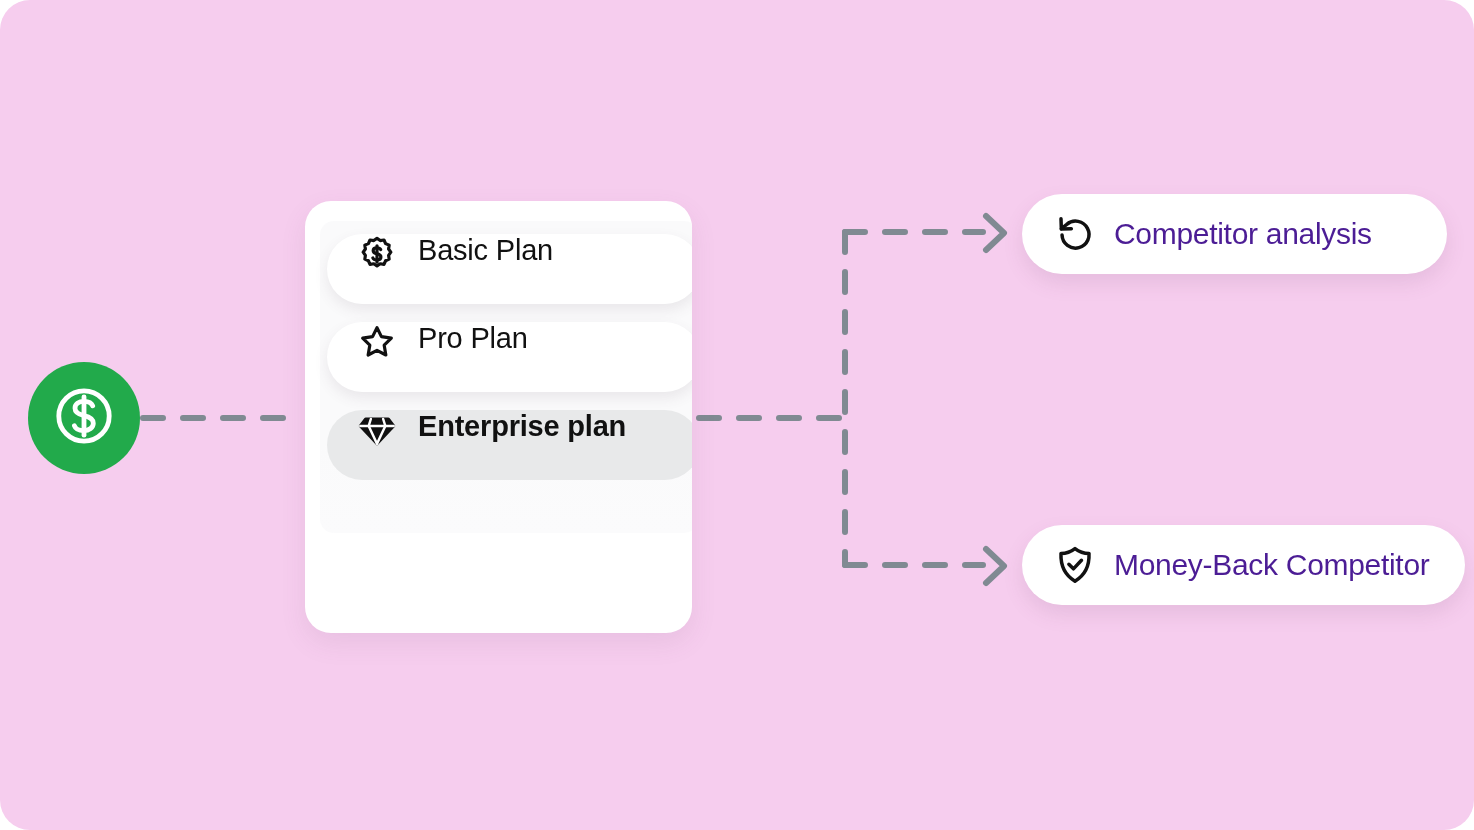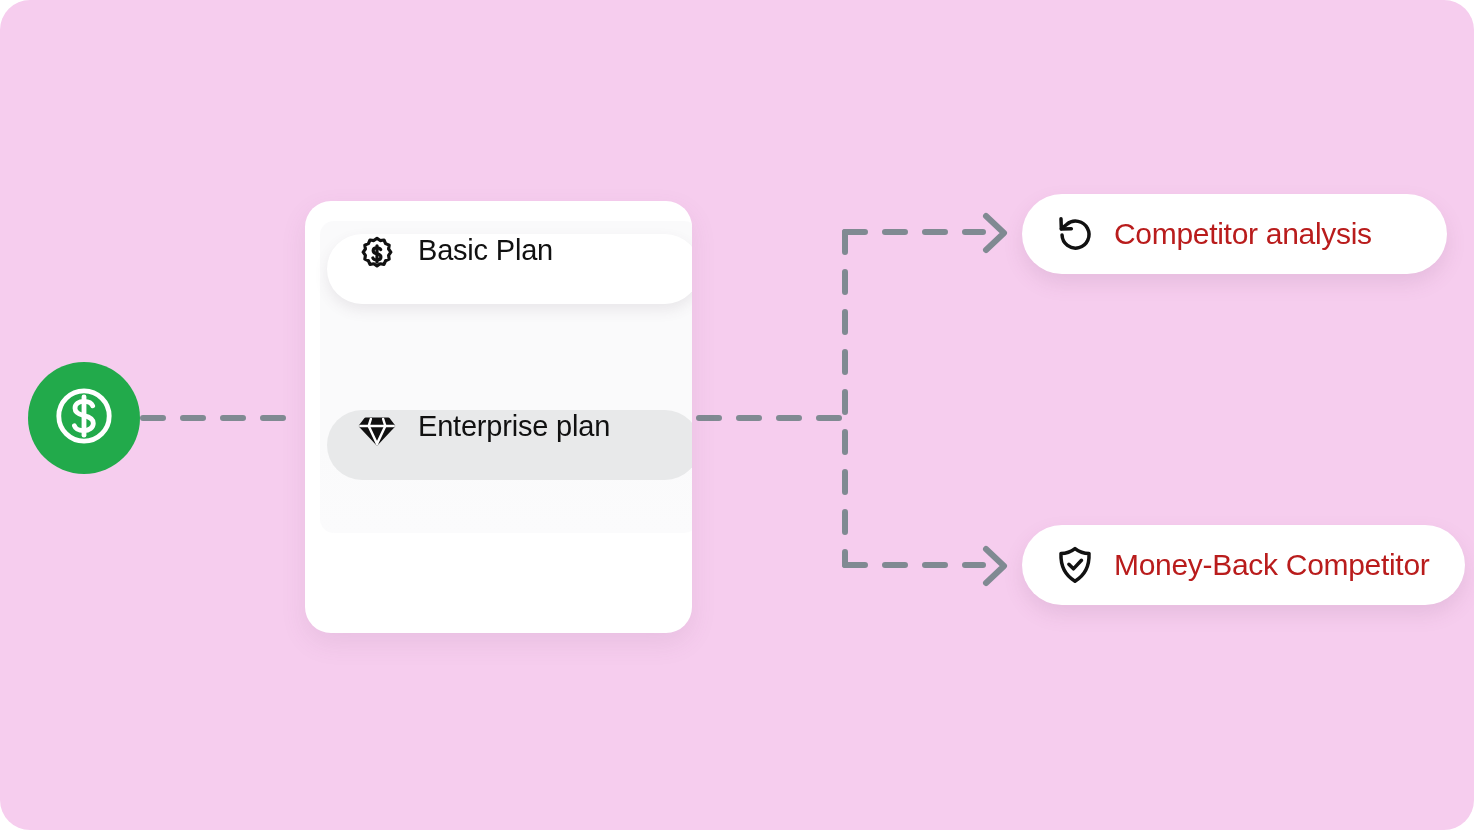--- a/index.html
+++ b/index.html
@@ -80,20 +80,21 @@
     align-items: flex-start;
     box-sizing: border-box;
     padding-left: 30px;
   }
   .plan-row.white {
     background: #ffffff;
     box-shadow: 0 6px 14px rgba(90, 70, 90, 0.10);
   }
   .plan-row.selected {
     background: #e8e9ea;
+    font-weight: bold;
   }
   #plan-row-0 { top: 33px; }
   #plan-row-1 { top: 121px; }
   #plan-row-2 { top: 209px; }
 
   .plan-icon {
     width: 40px;
     height: 40px;
     flex: 0 0 40px;
     display: flex;
@@ -129,21 +130,21 @@
     width: 42px;
     height: 42px;
     flex: 0 0 42px;
     display: flex;
     align-items: center;
     justify-content: center;
   }
   .out-label {
     margin-left: 18px;
     font-size: 30px;
-    color: #b91c1c;
+    color: #4c1d95;
     letter-spacing: -0.3px;
   }
 </style>
 </head>
 <body>
 
 <div id="canvas">
 
   <svg id="connectors" viewBox="0 0 1474 830" width="1474" height="830" aria-hidden="true">
     <g fill="none" stroke="#808a92" stroke-width="6" stroke-linecap="round" stroke-dasharray="20 20">
@@ -182,20 +183,28 @@
       <span class="plan-icon">
         <svg width="40" height="40" viewBox="0 0 24 24" fill="none" stroke="#111111" stroke-width="1.9" stroke-linecap="round" stroke-linejoin="round">
           <path d="M12 2.6 l1.9 1.35 l2.3 -0.35 l0.95 2.15 l2.15 0.95 l-0.35 2.3 l1.35 1.9 l-1.35 1.9 l0.35 2.3 l-2.15 0.95 l-0.95 2.15 l-2.3 -0.35 l-1.9 1.35 l-1.9 -1.35 l-2.3 0.35 l-0.95 -2.15 l-2.15 -0.95 l0.35 -2.3 l-1.35 -1.9 l1.35 -1.9 l-0.35 -2.3 l2.15 -0.95 l0.95 -2.15 l2.3 0.35 z"></path>
           <path d="M12 7.1 V 16.9"></path>
           <path d="M14.2 9.3 c -0.3 -0.62 -1.1 -1.0 -2.2 -1.0 c -1.35 0 -2.3 0.7 -2.3 1.72 c 0 0.98 0.78 1.5 2.3 1.82 c 1.52 0.33 2.35 0.85 2.35 1.9 c 0 1.08 -1.02 1.82 -2.45 1.82 c -1.18 0 -2.1 -0.45 -2.38 -1.18"></path>
         </svg>
       </span>
       <span class="plan-label">Basic Plan</span>
     </div>
 
+    <div class="plan-row white" id="plan-row-1">
+      <span class="plan-icon">
+        <svg width="40" height="40" viewBox="0 0 24 24" fill="none" stroke="#111111" stroke-width="1.9" stroke-linecap="round" stroke-linejoin="round">
+          <path d="M12 3.4 l2.65 5.4 l5.95 0.87 l-4.3 4.2 l1.02 5.93 l-5.32 -2.8 l-5.32 2.8 l1.02 -5.93 l-4.3 -4.2 l5.95 -0.87 z"></path>
+        </svg>
+      </span>
+      <span class="plan-label">Pro Plan</span>
+    </div>
 
     <div class="plan-row selected" id="plan-row-2">
       <span class="plan-icon">
         <svg width="40" height="40" viewBox="0 0 24 24" fill="none" stroke="#111111" stroke-width="1.8" stroke-linecap="round" stroke-linejoin="round">
           <path d="M5.2 5.4 H 18.8 L 22 9.6 L 12 20.2 L 2 9.6 Z" fill="#111111"></path>
           <path d="M2 9.6 H 22" stroke="#ffffff" stroke-width="1.5"></path>
           <path d="M8.3 5.4 L 7 9.6 L 12 20.2" stroke="#ffffff" stroke-width="1.5"></path>
           <path d="M15.7 5.4 L 17 9.6 L 12 20.2" stroke="#ffffff" stroke-width="1.5"></path>
         </svg>
       </span>

